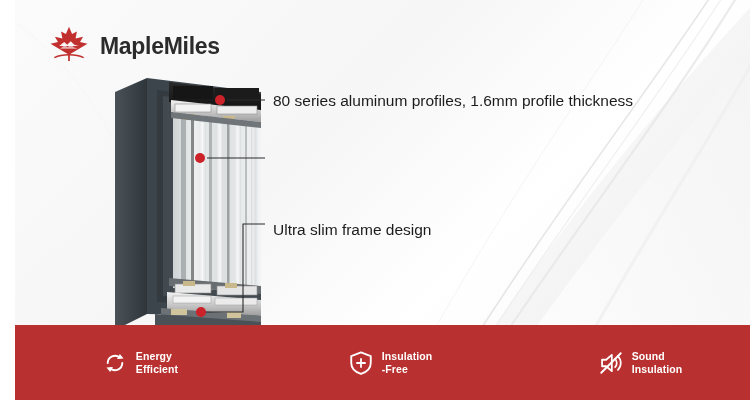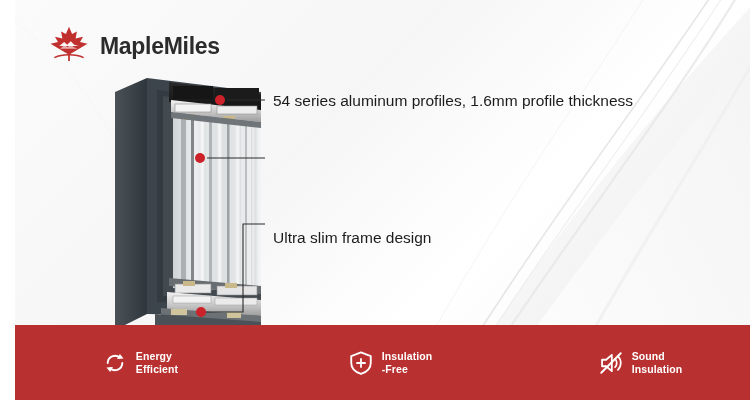--- a/index.html
+++ b/index.html
@@ -189,22 +189,22 @@
     <line x1="212" y1="100" x2="250" y2="100" stroke="#2b2b2b" stroke-width="1.1"></line>
     <circle cx="205" cy="100" r="5" fill="#cc2229"></circle>
 
     <line x1="192" y1="158" x2="250" y2="158" stroke="#2b2b2b" stroke-width="1.1"></line>
     <circle cx="185" cy="158" r="5" fill="#cc2229"></circle>
 
     <polyline points="190,312 228,312 228,224 250,224" fill="none" stroke="#2b2b2b" stroke-width="1.1"></polyline>
     <circle cx="186" cy="312" r="5" fill="#cc2229"></circle>
   </svg>
 
-  <div class="callout-label" style="left:258px; top:93px;">54 series aluminum profiles, 1.6mm profile thickness</div>
-  <div class="callout-label" style="left:258px; top:230px;">Ultra slim frame design</div>
+  <div class="callout-label" style="left:258px; top:93px;">80 series aluminum profiles, 1.6mm profile thickness</div>
+  <div class="callout-label" style="left:258px; top:222px;">Ultra slim frame design</div>
 
   <div id="feature-bar">
 
     <div class="feature">
       <svg class="feature-icon" viewBox="0 0 32 32">
         <path d="M7 16 A9 9 0 0 1 22 9.5" fill="none" stroke="#fff" stroke-width="2.4" stroke-linecap="round"></path>
         <path d="M25 16 A9 9 0 0 1 10 22.5" fill="none" stroke="#fff" stroke-width="2.4" stroke-linecap="round"></path>
         <polygon points="22,5 26.5,10.5 18.5,11" fill="#fff"></polygon>
         <polygon points="10,27 5.5,21.5 13.5,21" fill="#fff"></polygon>
       </svg>

